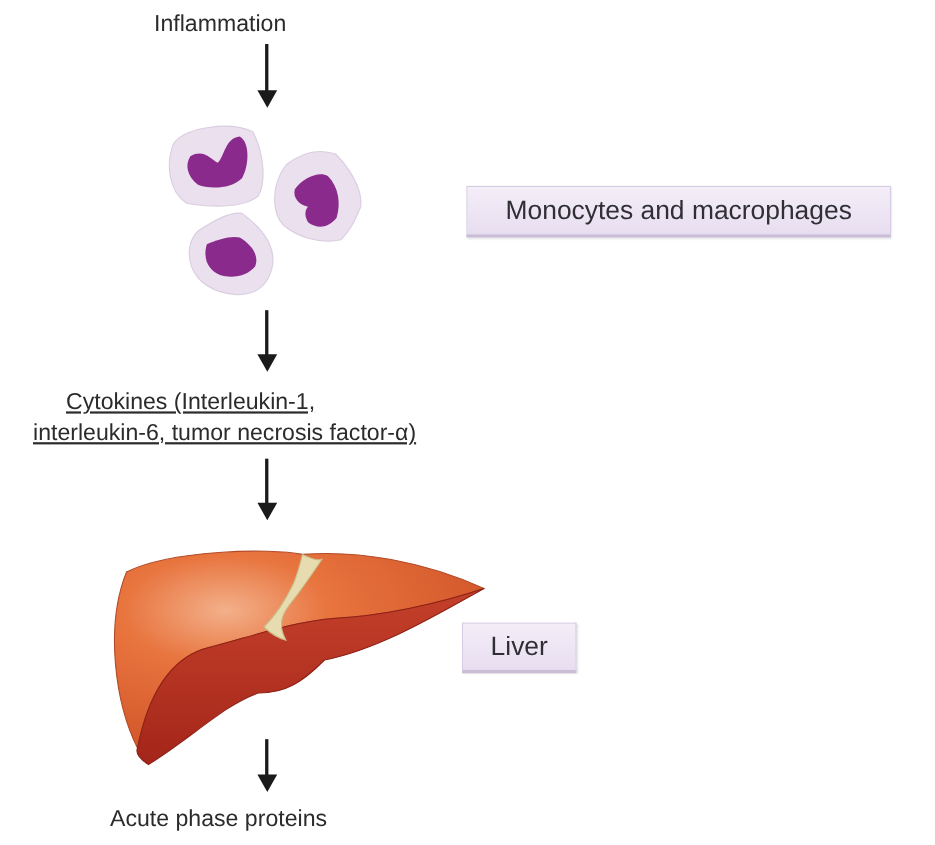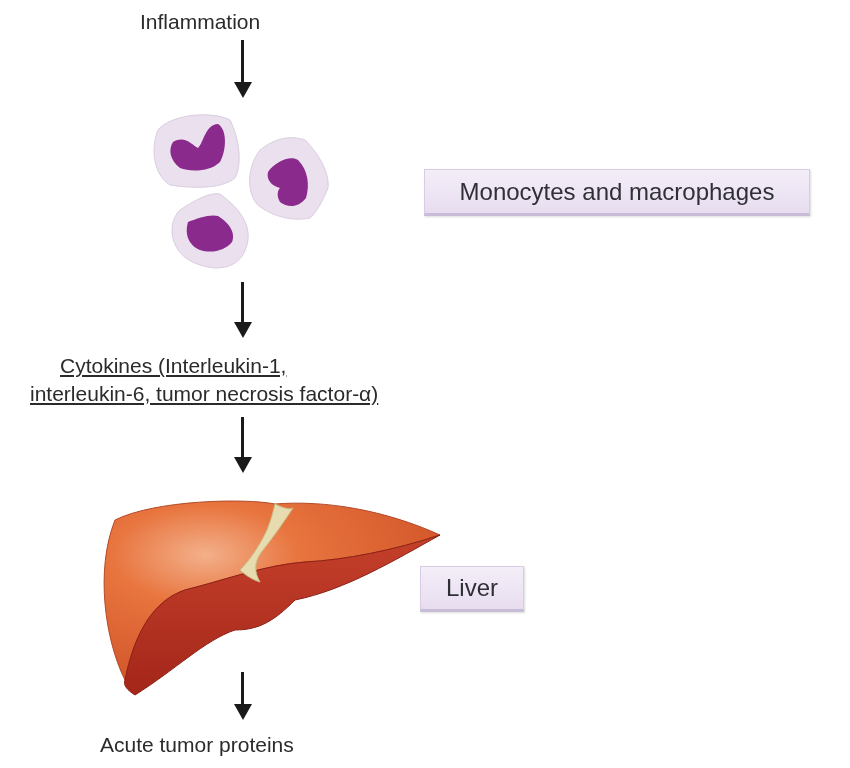--- a/index.html
+++ b/index.html
@@ -74,13 +74,13 @@
   <path d="M180,14 C188,18 195,20 198,18 C190,30 180,45 168,60 C160,70 158,80 165,92 C158,90 150,85 145,80 C155,70 165,55 172,40 C176,30 178,22 180,14 Z" fill="#e6dcb0" stroke="#c9bc8a" stroke-width="1"></path>
 </svg>
 
 <div class="label-box" style="left:420px; top:566px; width:102px; height:42px;">Liver</div>
 
 <div class="arrow" style="left:233px; top:672px; height:50px;">
   <div class="shaft" style="height:34px;"></div>
   <div class="head" style="top:32px;"></div>
 </div>
 
-<div class="txt" style="left:100px; top:733px; width:280px;">Acute tumor proteins</div>
+<div class="txt" style="left:100px; top:733px; width:280px;">Acute phase proteins</div>
 
 </body></html>

